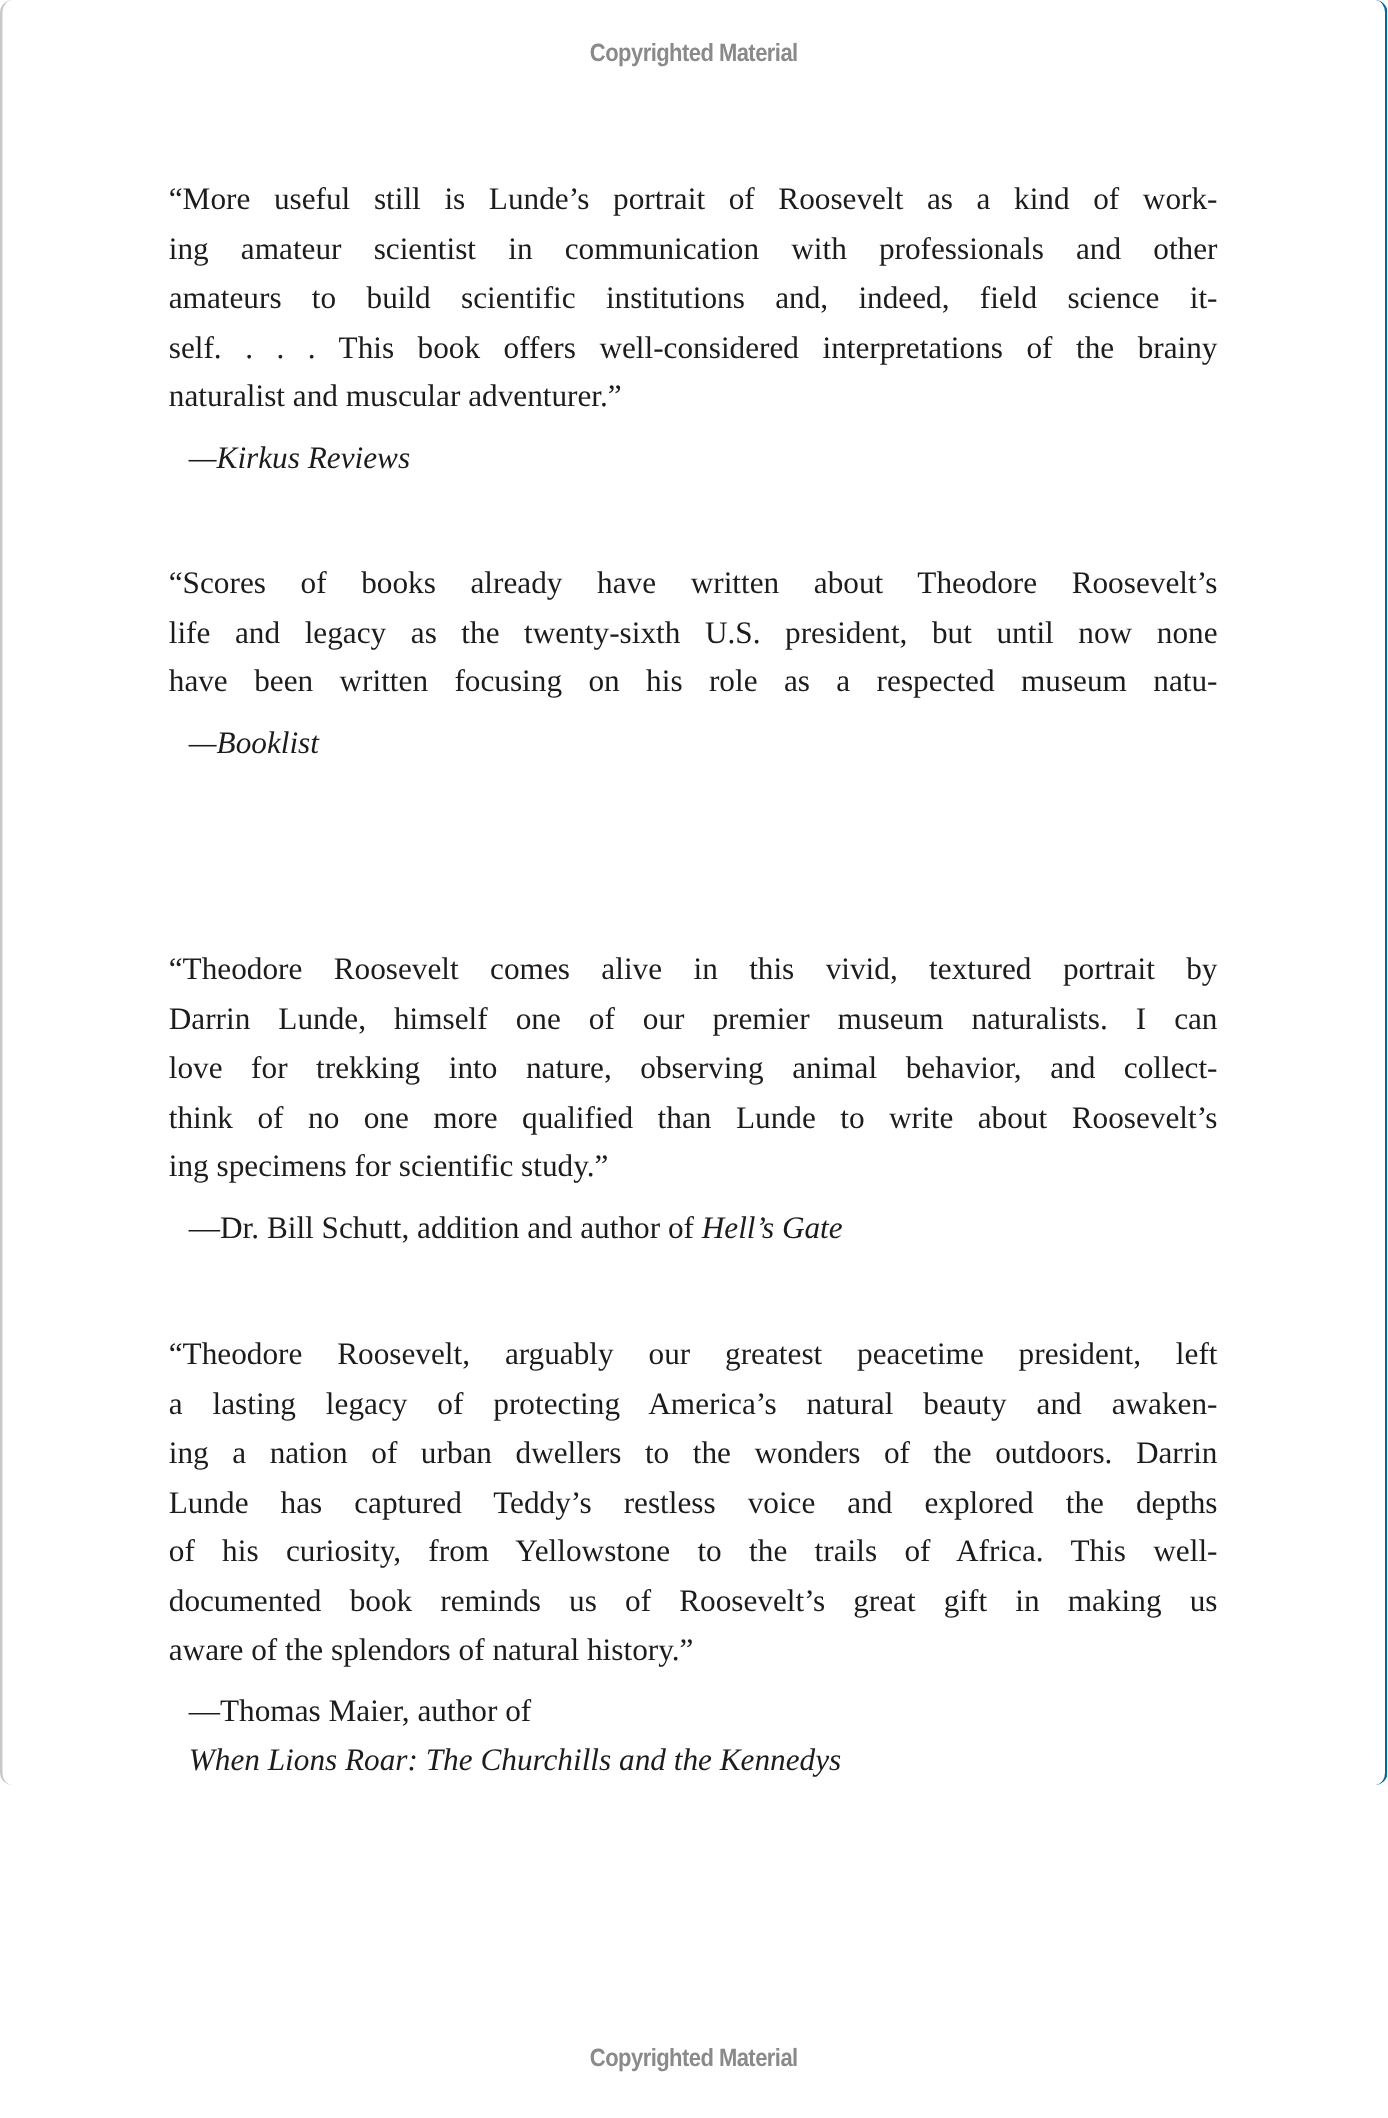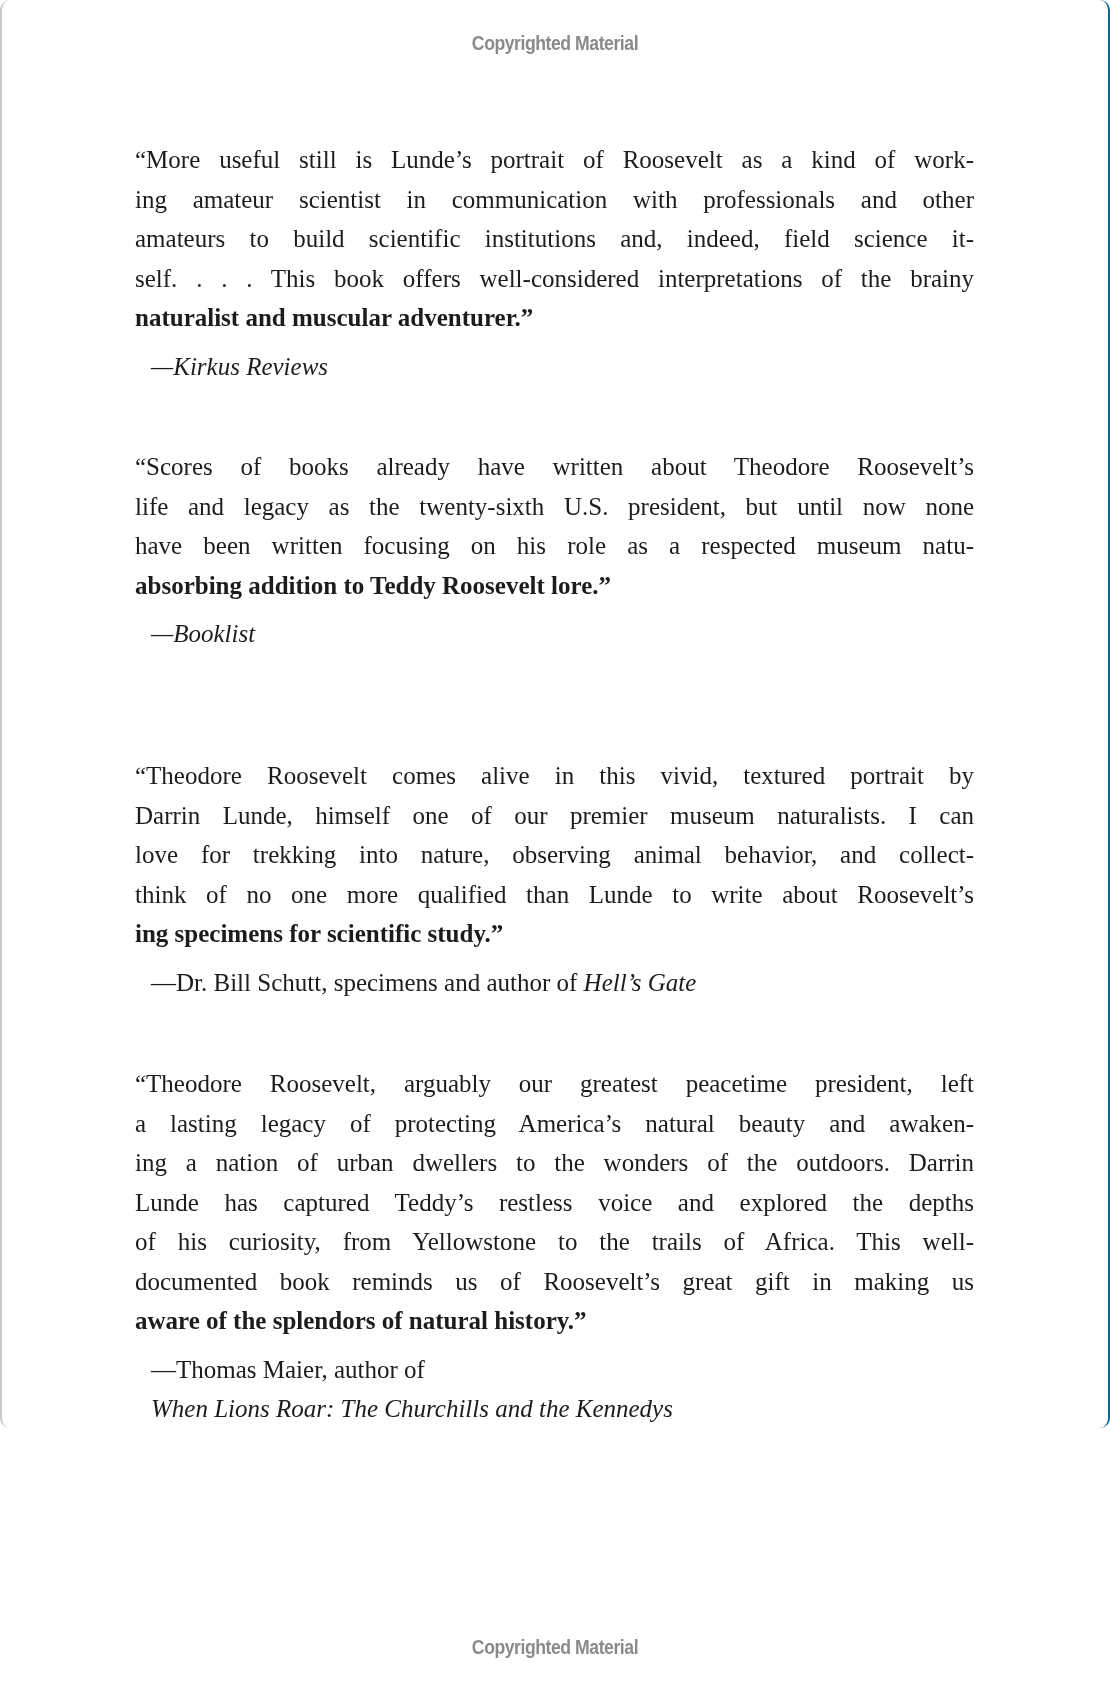--- a/index.html
+++ b/index.html
@@ -56,21 +56,20 @@
   }
   .quote .line {
     display: block;
     text-align: justify;
     text-align-last: justify;
     white-space: nowrap;
     overflow: visible;
   }
   .quote .line.last {
     text-align-last: left;
-    font-weight: bold;
   }
   .attribution {
     margin: 16px;
     text-align: left;
   }
   .attribution .line { display: block; }
   em, .ital { font-style: italic; }
 
   .b1 { top: 140px; }
   .b1 .attribution { margin-top: 9px; }
@@ -99,37 +98,36 @@
     <p class="attribution">
       <span class="ital"><span>—</span><span>Kirkus Reviews</span></span>
     </p>
   </div>
 
   <div class="blurb b2">
     <p class="quote">
       <span class="line">“Scores of books already have written about Theodore Roosevelt’s</span>
       <span class="line">life and legacy as the twenty-sixth U.S. president, but until now none</span>
       <span class="line">have been written focusing on his role as a respected museum natu-</span>
-      <span class="line last">absorbing addition to Teddy Roosevelt lore.”</span>
     </p>
     <p class="attribution">
       <span class="ital"><span>—</span><span>Booklist</span></span>
     </p>
   </div>
 
   <div class="blurb b3">
     <p class="quote">
       <span class="line">“Theodore Roosevelt comes alive in this vivid, textured portrait by</span>
       <span class="line">Darrin Lunde, himself one of our premier museum naturalists. I can</span>
       <span class="line">love for trekking into nature, observing animal behavior, and collect-</span>
       <span class="line">think of no one more qualified than Lunde to write about Roosevelt’s</span>
       <span class="line last">ing specimens for scientific study.”</span>
     </p>
     <p class="attribution">
-      <span>—Dr. Bill Schutt, specimens and author of </span><span class="ital">Hell’s Gate</span>
+      <span>—Dr. Bill Schutt, addition and author of </span><span class="ital">Hell’s Gate</span>
     </p>
   </div>
 
   <div class="blurb b4">
     <p class="quote">
       <span class="line">“Theodore Roosevelt, arguably our greatest peacetime president, left</span>
       <span class="line">a lasting legacy of protecting America’s natural beauty and awaken-</span>
       <span class="line">ing a nation of urban dwellers to the wonders of the outdoors. Darrin</span>
       <span class="line">Lunde has captured Teddy’s restless voice and explored the depths</span>
       <span class="line">of his curiosity, from Yellowstone to the trails of Africa. This well-</span>

